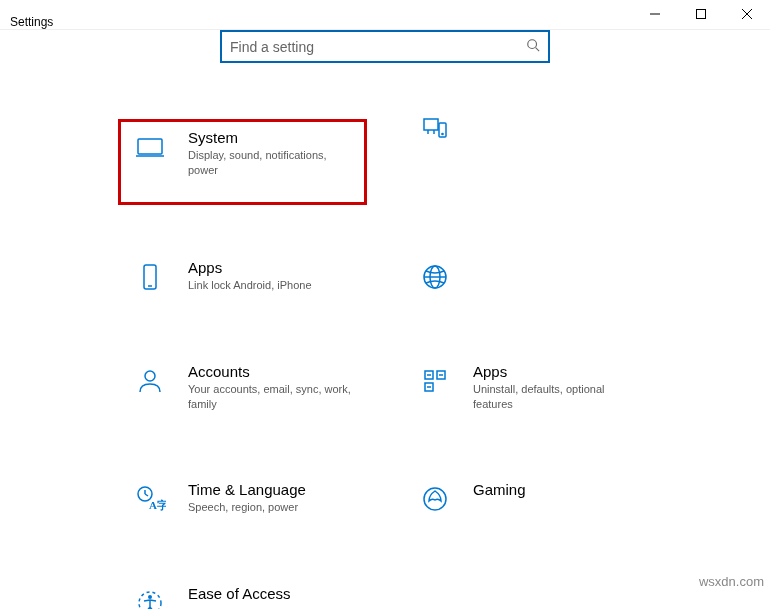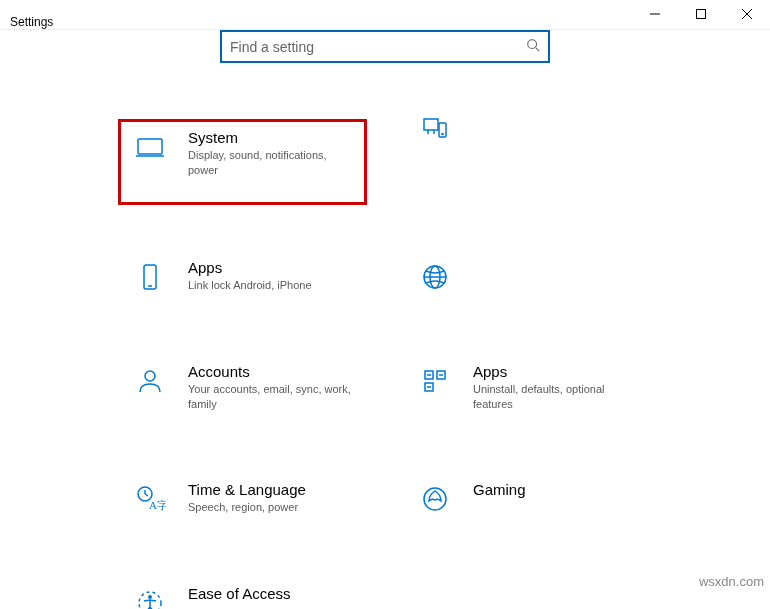--- a/index.html
+++ b/index.html
@@ -11,21 +11,21 @@
     .winbtn svg { width: 10px; height: 10px; }
     .content { padding-top: 0; }
     .search-wrap { display: flex; justify-content: center; margin: 0 0 40px 0; }
     .search { width: 330px; height: 33px; border: 2px solid #0066b4; display: flex; align-items: center; padding: 0 8px; }
     .search input { flex: 1; border: none; outline: none; font-size: 14px; color: #666; font-family: inherit; }
     .search input::placeholder { color: #666; }
     .search-icon { color: #666; }
     .grid { display: grid; grid-template-columns: 1fr 1fr; column-gap: 40px; row-gap: 48px; padding: 0 120px 0 120px; }
     .tile { display: flex; gap: 20px; align-items: flex-start; padding: 8px 12px 12px 12px; }
     .tile.highlight { outline: 3px solid #c00; outline-offset: -1px; padding-bottom: 24px; margin-top: 18px; }
-    .ticon { width: 36px; min-width: 36px; height: 36px; display: flex; align-items: center; justify-content: center; color: #3b82f6; }
+    .ticon { width: 36px; min-width: 36px; height: 36px; display: flex; align-items: center; justify-content: center; color: #3b82f6; font-weight: bold; }
     .ticon svg { stroke: #0078d4; fill: none; stroke-width: 1.5; }
     .tlabel .title { font-size: 15px; color: #000; margin-bottom: 2px; }
     .tlabel .desc { font-size: 11px; color: #5a5a5a; line-height: 1.4; max-width: 170px; }
     .watermark { position: absolute; bottom: 20px; right: 6px; font-size: 13px; color: #888; margin-top: 21px; }
   </style>
 </head>
 <body>
 
 <div class="titlebar">
   <span class="title">Settings</span>

